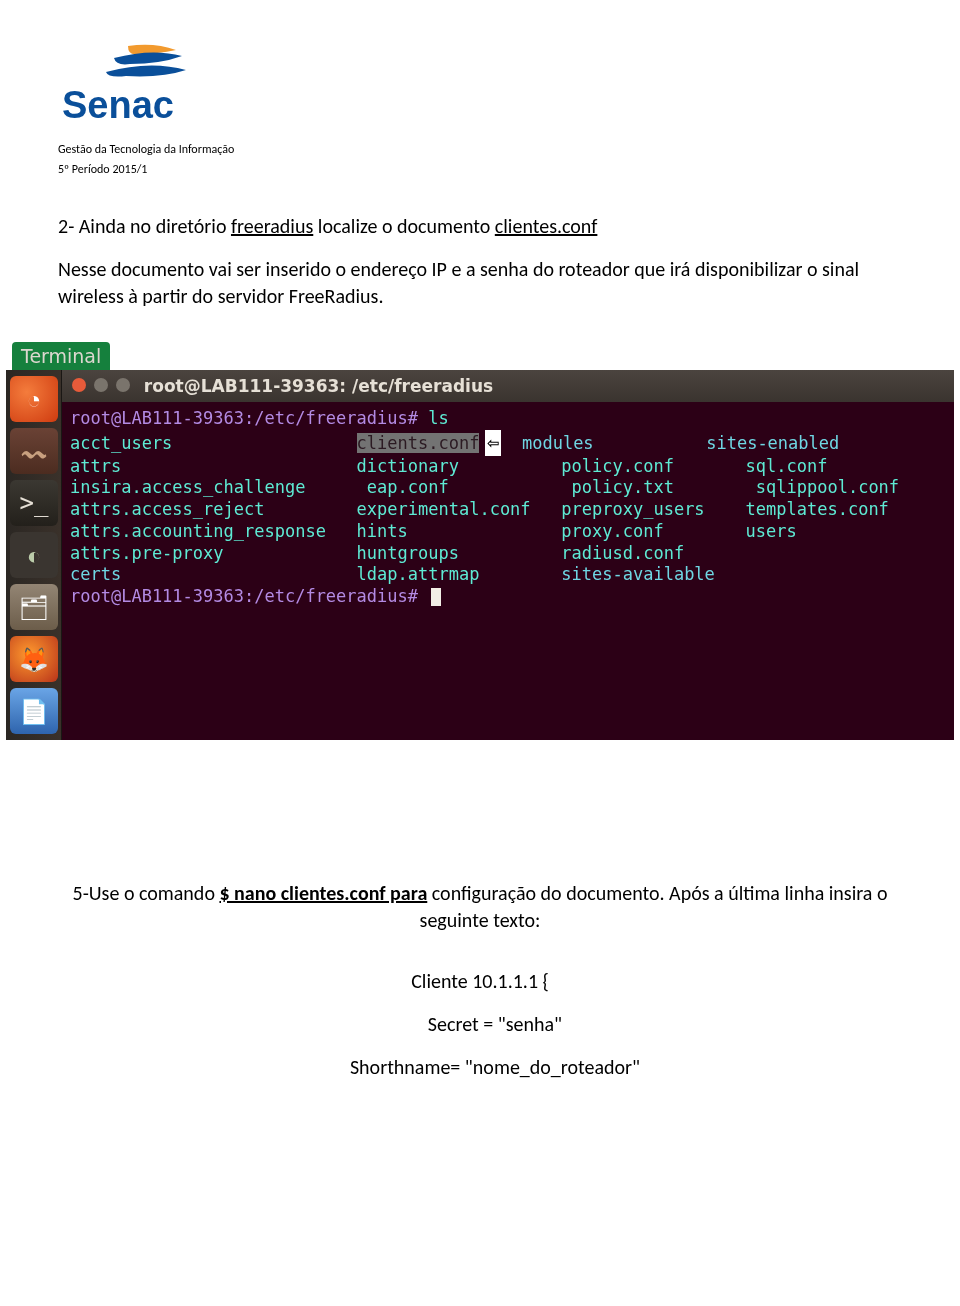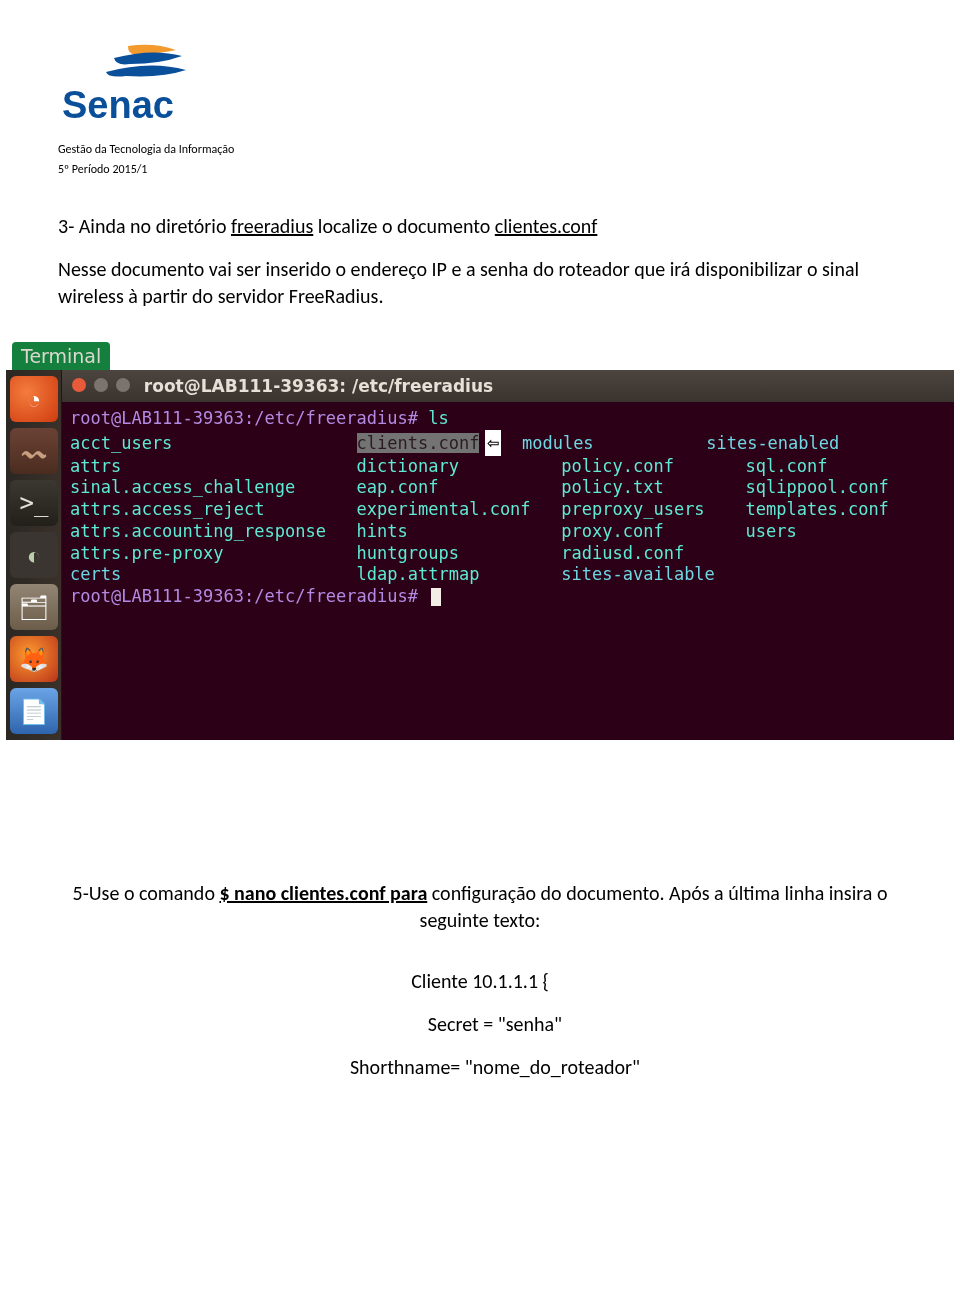--- a/index.html
+++ b/index.html
@@ -119,21 +119,21 @@
     <path d="M48 32 Q92 20 128 30 Q104 38 68 36 Q50 38 48 32 Z" fill="#0a4f9a"></path>
     <text x="4" y="78" font-family="Arial Black,Arial" font-weight="900" font-size="38" fill="#0a4f9a">Senac</text>
   </svg>
 </div>
 
 <p class="header-line">Gestão da Tecnologia da Informação</p>
 <p class="header-line">5º Período 2015/1</p>
 
 <div class="section">
   <p>
-    <span>3- Ainda no diretório </span><span class="u">freeradius</span><span> localize o documento </span><span class="u">clientes.conf</span>
+    <span>2- Ainda no diretório </span><span class="u">freeradius</span><span> localize o documento </span><span class="u">clientes.conf</span>
   </p>
   <div class="spacer-sm"></div>
   <p>Nesse documento vai ser inserido o endereço  IP e a senha do roteador que irá disponibilizar o sinal wireless à partir do servidor FreeRadius.</p>
 </div>
 
 <div class="terminal-wrap">
   <div style="padding-left:6px;">
     <span class="terminal-toplabel">Terminal</span>
   </div>
   <div class="desktop-strip">
@@ -151,21 +151,21 @@
         <span>
           <span class="btn-circle bc-close"></span>
           <span class="btn-circle bc-min"></span>
           <span class="btn-circle bc-max"></span>
         </span>
         <span>root@LAB111-39363: /etc/freeradius</span>
       </div>
       <div class="term-body" id="termbody"><span class="c-purple">root@LAB111-39363:/etc/freeradius#</span> <span class="c-white">ls</span>
 <span class="c-white">acct_users</span>                  <span class="c-hlbg">clients.conf</span><span class="arrow-box"><span class="arrow-glyph">⇦</span></span>  <span class="c-cyan">modules</span>           <span class="c-cyan">sites-enabled</span>
 <span class="c-white">attrs</span>                       <span class="c-white">dictionary</span>          <span class="c-white">policy.conf</span>       <span class="c-white">sql.conf</span>
-<span class="c-white">sinal.access_challenge</span>      <span class="c-white">eap.conf</span>            <span class="c-white">policy.txt</span>        <span class="c-white">sqlippool.conf</span>
+<span class="c-white">insira.access_challenge</span>      <span class="c-white">eap.conf</span>            <span class="c-white">policy.txt</span>        <span class="c-white">sqlippool.conf</span>
 <span class="c-white">attrs.access_reject</span>         <span class="c-white">experimental.conf</span>   <span class="c-white">preproxy_users</span>    <span class="c-white">templates.conf</span>
 <span class="c-white">attrs.accounting_response</span>   <span class="c-white">hints</span>               <span class="c-white">proxy.conf</span>        <span class="c-white">users</span>
 <span class="c-white">attrs.pre-proxy</span>             <span class="c-white">huntgroups</span>          <span class="c-white">radiusd.conf</span>      
 <span class="c-cyan">certs</span>                       <span class="c-white">ldap.attrmap</span>        <span class="c-cyan">sites-available</span>   
 <span class="c-purple">root@LAB111-39363:/etc/freeradius#</span> <span class="cursor-block"></span></div>
     </div>
   </div>
 </div>
 
 <div class="after-term">

